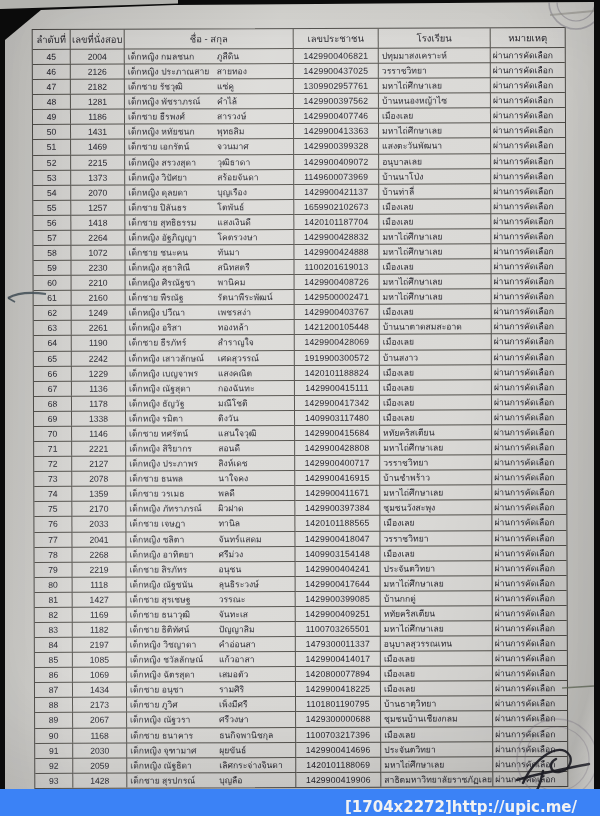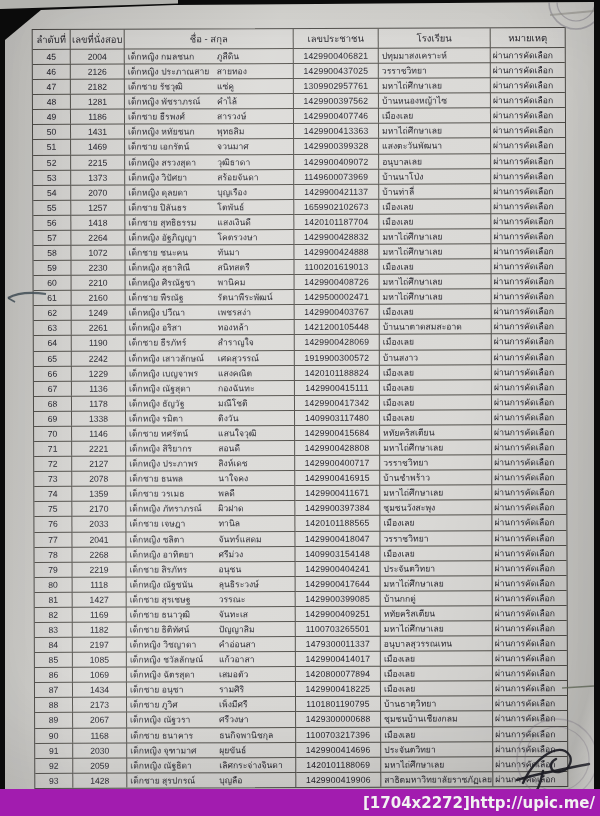--- a/index.html
+++ b/index.html
@@ -44,23 +44,23 @@
   }
   .trow .cell{font-size:8.6px;line-height:14.5px;}
   .c-no,.c-seat{text-align:center;font-size:9.2px;}
   .c-name .fname{position:absolute;left:3px;top:0;}
   .c-name .sname{position:absolute;left:92px;top:0;}
   .c-id{text-align:center;font-size:9px;letter-spacing:0.2px;}
   .c-school{padding-left:3px;font-size:8.3px;}
   .c-remark{padding-left:2px;font-size:8.3px;}
   .marks{position:absolute;left:0;top:0;pointer-events:none;}
   .bottom-bar{
-    position:absolute;left:0;top:789px;width:600px;height:27px;background:#a21caf;
-    display:flex;align-items:center;justify-content:flex-end;
-    padding-right:5px;box-sizing:border-box;
+    position:absolute;left:0;top:789px;width:600px;height:27px;background:#3b82f6;
+    display:flex;align-items:flex-end;justify-content:flex-end;
+    padding-right:23px;box-sizing:border-box;
   }
   .watermark{
     color:#f2f2f2;font-size:15px;font-weight:600;
     font-family:"DejaVu Sans","Liberation Sans",sans-serif;
   }
 </style>
 </head>
 <body>
 
 <div class="photo">

